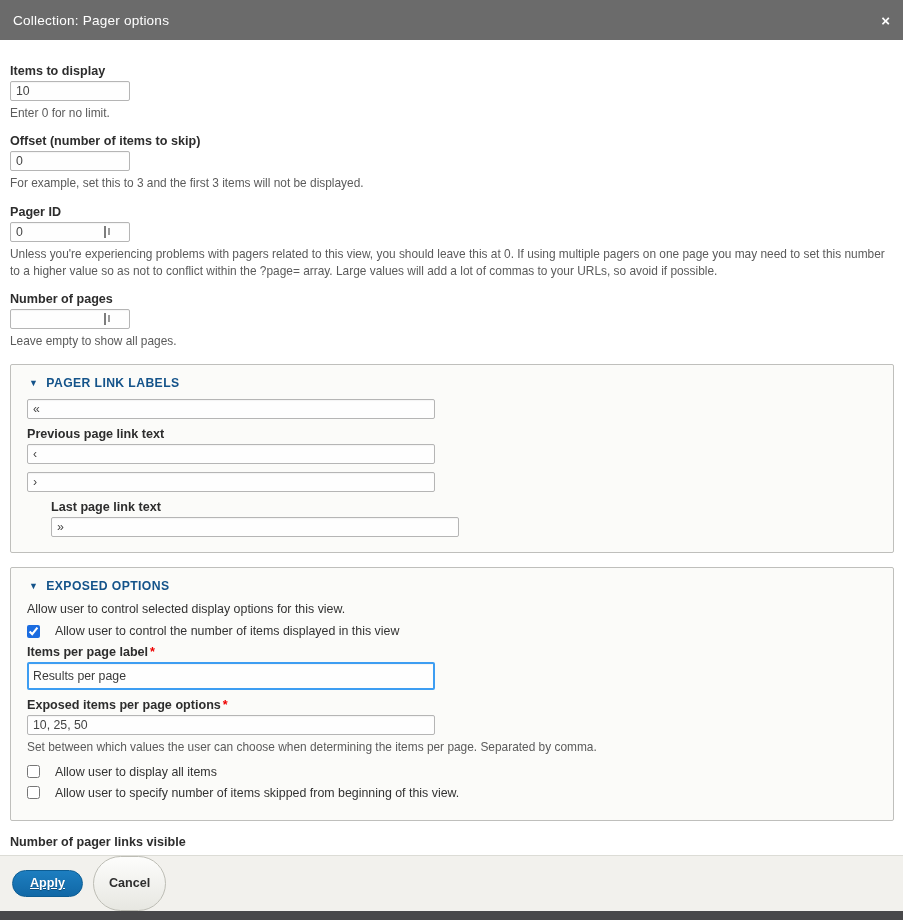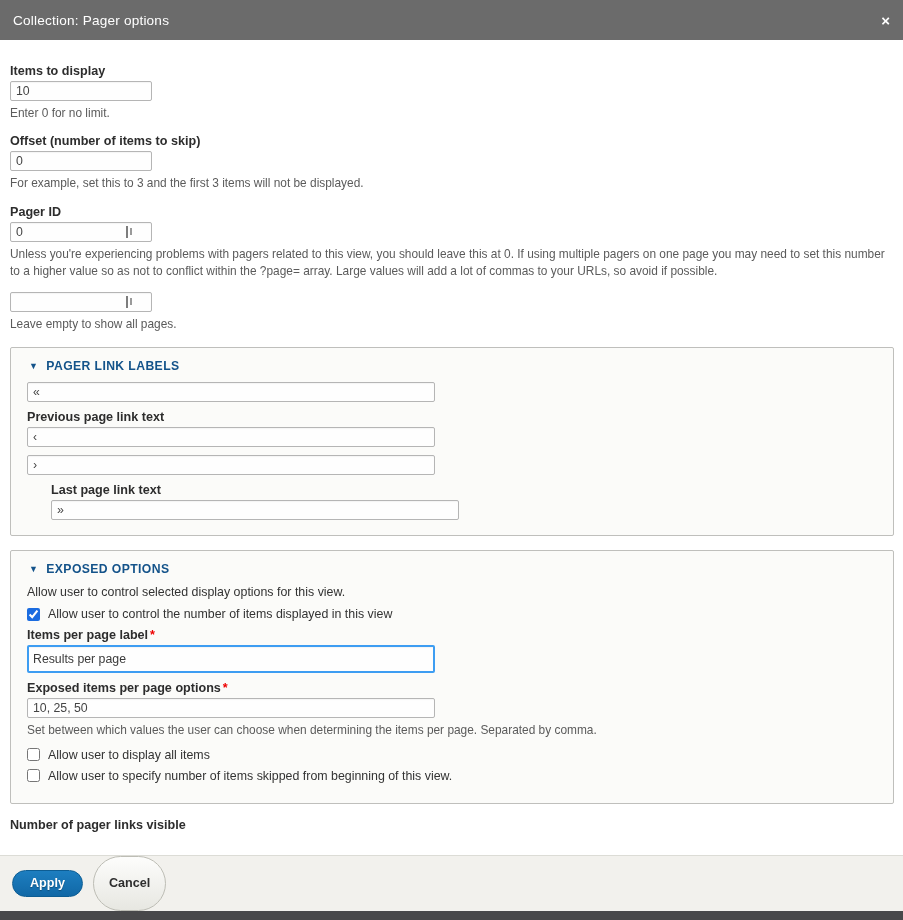--- a/index.html
+++ b/index.html
@@ -42,21 +42,21 @@
   .input-wrap { position: relative; display: inline-block; vertical-align: top; }
 
   input.text {
     font-family: inherit; font-size: 12.3px; color: #444;
     border: 1px solid #b5b5b5; border-radius: 2px;
     background: #fefefe;
     padding: 3px 5px; height: 20px;
     box-shadow: inset 0 1px 1px rgba(0,0,0,0.04);
     display: block;
   }
-  input.small { width: 142px; }
+  input.small { width: 120px; }
   input.wide  { width: 408px; }
   input.is-focused {
     border: 2px solid #3d9df2; padding: 2px 4px; height: 28px; color: #3a3a3a;
   }
 
   .spin {
     position: absolute; right: 20px; top: 4px; height: 12px;
     display: inline-flex; align-items: flex-start; cursor: pointer;
   }
   .spin .bar { display: inline-block; width: 2px; background: #7d7d7d; }
@@ -77,21 +77,21 @@
     color: #14538a; font-weight: bold; font-size: 12.2px;
     letter-spacing: .4px; margin: 2px 0 9px 2px;
     cursor: pointer;
   }
   .legend .arrow { font-size: 9px; color: #14538a; }
   .fieldset .form-item { margin-bottom: 8px; }
   .fieldset .form-item:last-child { margin-bottom: 2px; margin-left: 24px; }
 
   .fs-desc { font-size: 12.4px; color: #333; margin: 2px 0 8px 0; }
 
-  .cb-row { display: flex; align-items: center; gap: 8px; margin: 0 0 7px 0; }
+  .cb-row { display: flex; align-items: center; gap: 15px; margin: 0 0 7px 0; }
   .cb-row input[type="checkbox"] {
     width: 13px; height: 13px; margin: 0; accent-color: #1b6ce0; cursor: pointer;
   }
   .cb-row .cb-label { font-size: 12.4px; color: #333; }
 
   
   .button-pane {
     flex: 0 0 40px;
     background: #f2f1ed; border-top: 1px solid #dcdcd6;
     display: flex; align-items: center; gap: 10px;
@@ -100,20 +100,21 @@
   .btn {
     font-family: inherit; font-weight: bold; font-size: 12.6px;
     border-radius: 20em; padding: 19px 15px; cursor: pointer; line-height: 1.2;
   }
   .btn-primary {
     color: #ffffff;
     background: linear-gradient(#1d7ec0, #1168a6);
     border: 1px solid #0d5d93;
     text-shadow: 0 1px 1px rgba(0,0,0,0.3);
     padding: 5px 17px;
+    text-decoration: underline;
   }
   .btn-cancel {
     color: #2e2e2e;
     background: linear-gradient(#fdfdfc, #e7e7e1);
     border: 1px solid #bdbdb5;
   }
 
   .page-strip { flex: 0 0 9px; background: #48484a; }
 </style>
 </head>
@@ -150,20 +151,21 @@
       <input class="text small" type="text" value="0" style="">
       <span class="spin">
         <i class="bar tall"></i>
           <i class="bar short"></i>
       </span>
     </div>
     <div class="help">Unless you're experiencing problems with pagers related to this view, you should leave this at 0. If using multiple pagers on one page you may need to set this number to a higher value so as not to conflict within the ?page= array. Large values will add a lot of commas to your URLs, so avoid if possible.</div>
   </div>
 
   <div class="form-item">
+    <label>Number of pages</label>
     <div class="input-wrap">
       <input class="text small" type="text" value="" style="">
       <span class="spin">
         <i class="bar tall"></i>
           <i class="bar short"></i>
       </span>
     </div>
     <div class="help">Leave empty to show all pages.</div>
   </div>
 

